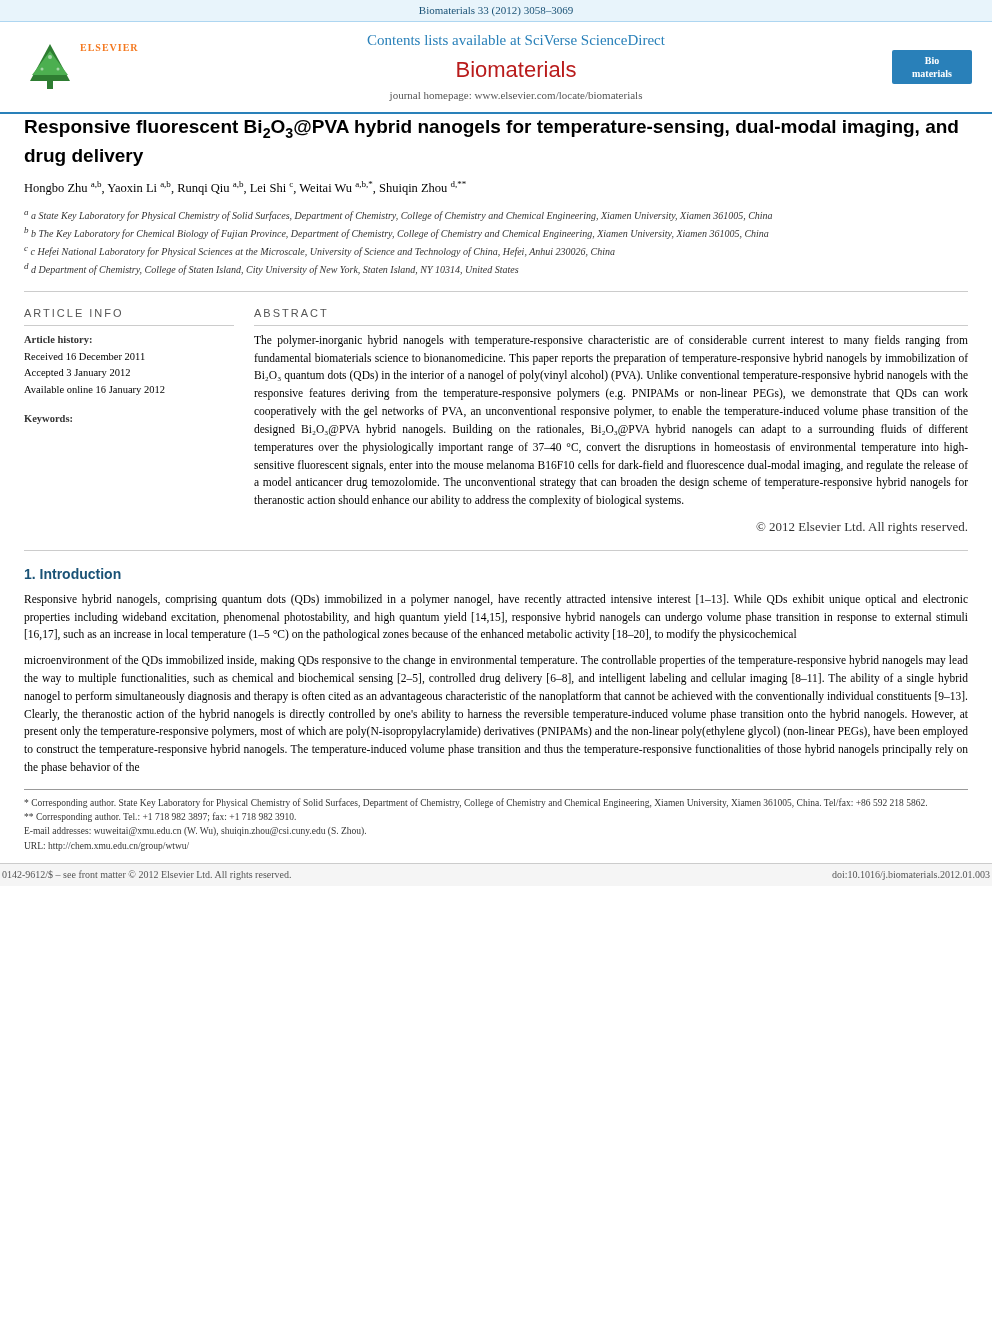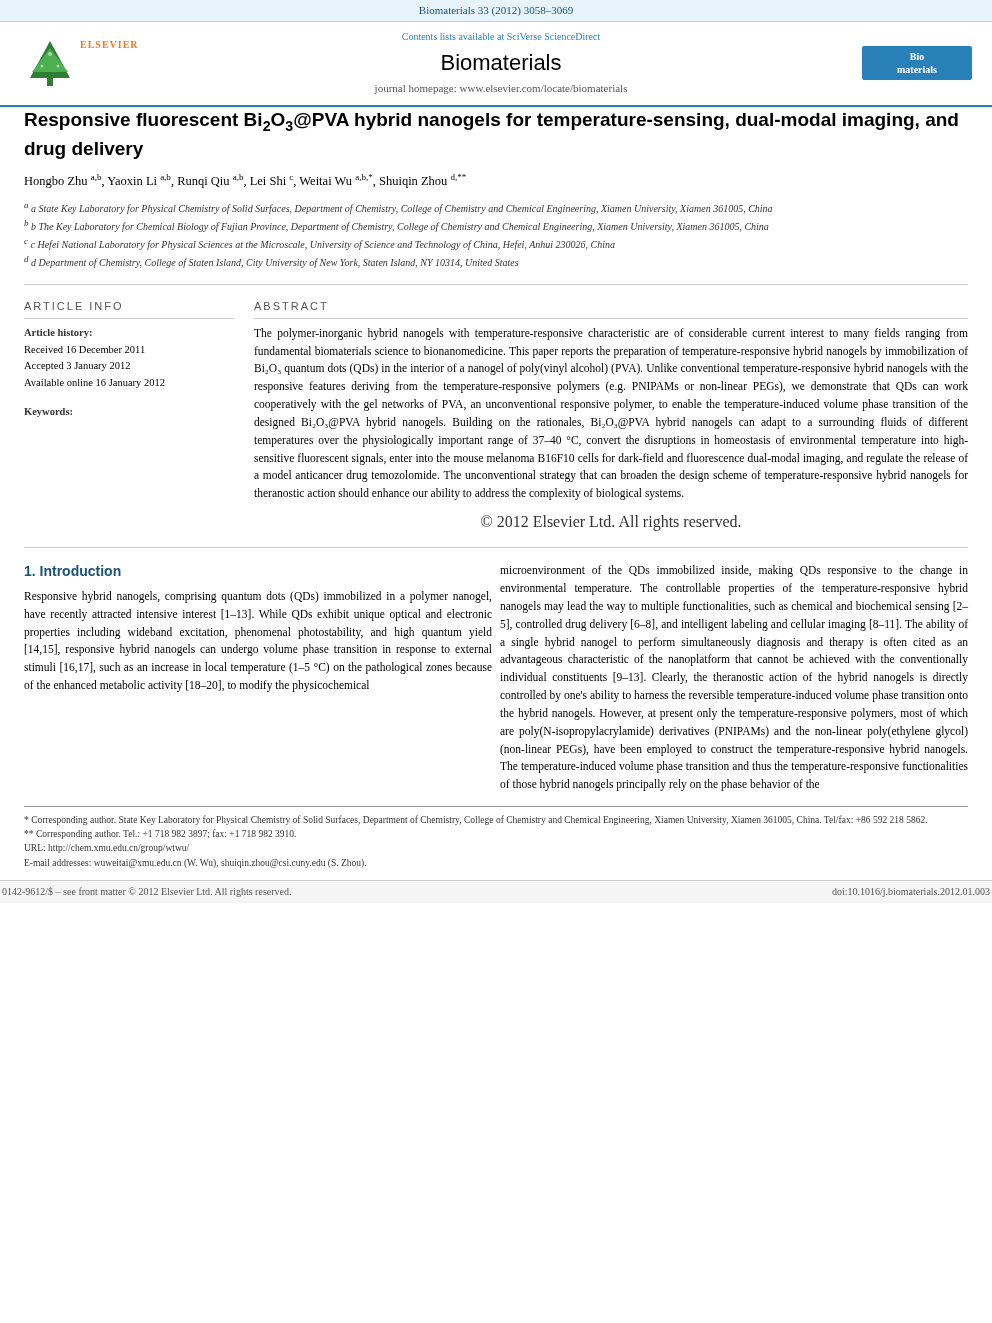--- a/index.html
+++ b/index.html
@@ -27,44 +27,44 @@
       border-bottom: 2px solid #2980b9;
     }
     .journal-header-left {
       width: 120px;
     }
     .journal-header-center {
       flex: 1;
       text-align: center;
     }
     .journal-header-right {
-      width: 110px;
+      width: 80px;
     }
     .elsevier-logo {
       display: flex;
       align-items: flex-start;
     }
     .elsevier-tree {
       width: 60px;
       height: 55px;
     }
     .elsevier-text {
       font-size: 10px;
       color: #f47920;
       font-weight: bold;
       letter-spacing: 1px;
       margin-top: 2px;
     }
     .sciverse-link {
       color: #2980b9;
-      font-size: 10px;
+      font-size: 15px;
     }
     .journal-title-big {
       font-size: 22px;
-      color: #000000;
+      color: #b91c1c;
       font-family: Arial, sans-serif;
       font-weight: normal;
       margin: 4px 0 2px 0;
     }
     .journal-homepage {
       font-size: 11px;
       color: #555;
     }
     .biomaterials-badge {
       background: #2980b9;
@@ -136,33 +136,34 @@
       line-height: 1.8;
       list-style: none;
     }
     .abstract-text {
       font-size: 11.5px;
       line-height: 1.55;
       text-align: justify;
       color: #000;
     }
     .copyright-line {
-      font-size: 16px;
-      text-align: center;
+      font-size: 13px;
+      text-align: right;
       margin-top: 8px;
       color: #333;
     }
     .divider {
       border: none;
       border-top: 1px solid #ccc;
       margin: 14px 0;
     }
     .intro-section {
       display: flex;
       gap: 8px;
+      flex-direction: column;
     }
     .intro-left {
       flex: 1;
     }
     .intro-right {
       flex: 1;
     }
     .section-heading {
       font-size: 14px;
       font-family: Arial, sans-serif;
@@ -286,26 +287,26 @@
     </div>
     <div class="intro-right">
       <p class="body-text">microenvironment of the QDs immobilized inside, making QDs responsive to the change in environmental temperature. The controllable properties of the temperature-responsive hybrid nanogels may lead the way to multiple functionalities, such as chemical and biochemical sensing [2–5], controlled drug delivery [6–8], and intelligent labeling and cellular imaging [8–11]. The ability of a single hybrid nanogel to perform simultaneously diagnosis and therapy is often cited as an advantageous characteristic of the nanoplatform that cannot be achieved with the conventionally individual constituents [9–13]. Clearly, the theranostic action of the hybrid nanogels is directly controlled by one's ability to harness the reversible temperature-induced volume phase transition onto the hybrid nanogels. However, at present only the temperature-responsive polymers, most of which are poly(N-isopropylacrylamide) derivatives (PNIPAMs) and the non-linear poly(ethylene glycol) (non-linear PEGs), have been employed to construct the temperature-responsive hybrid nanogels. The temperature-induced volume phase transition and thus the temperature-responsive functionalities of those hybrid nanogels principally rely on the phase behavior of the</p>
     </div>
   </div>
 
   <div class="footnotes">
     <div>* Corresponding author. State Key Laboratory for Physical Chemistry of Solid Surfaces, Department of Chemistry, College of Chemistry and Chemical Engineering, Xiamen University, Xiamen 361005, China. Tel/fax: +86 592 218 5862.</div>
     <div>** Corresponding author. Tel.: +1 718 982 3897; fax: +1 718 982 3910.</div>
     <div>
+      <span>E-mail addresses:</span>
+      <span>wuweitai@xmu.edu.cn (W. Wu), shuiqin.zhou@csi.cuny.edu (S. Zhou).</span>
+    </div>
+    <div>
       <span>URL:</span>
       <span>http://chem.xmu.edu.cn/group/wtwu/</span>
-    </div>
-    <div>
-      <span>E-mail addresses:</span>
-      <span>wuweitai@xmu.edu.cn (W. Wu), shuiqin.zhou@csi.cuny.edu (S. Zhou).</span>
     </div>
   </div>
 
 </div>
 
 <div class="footer-bar">
   <span>0142-9612/$ – see front matter © 2012 Elsevier Ltd. All rights reserved.</span>
   <span>doi:10.1016/j.biomaterials.2012.01.003</span>
 </div>
 

